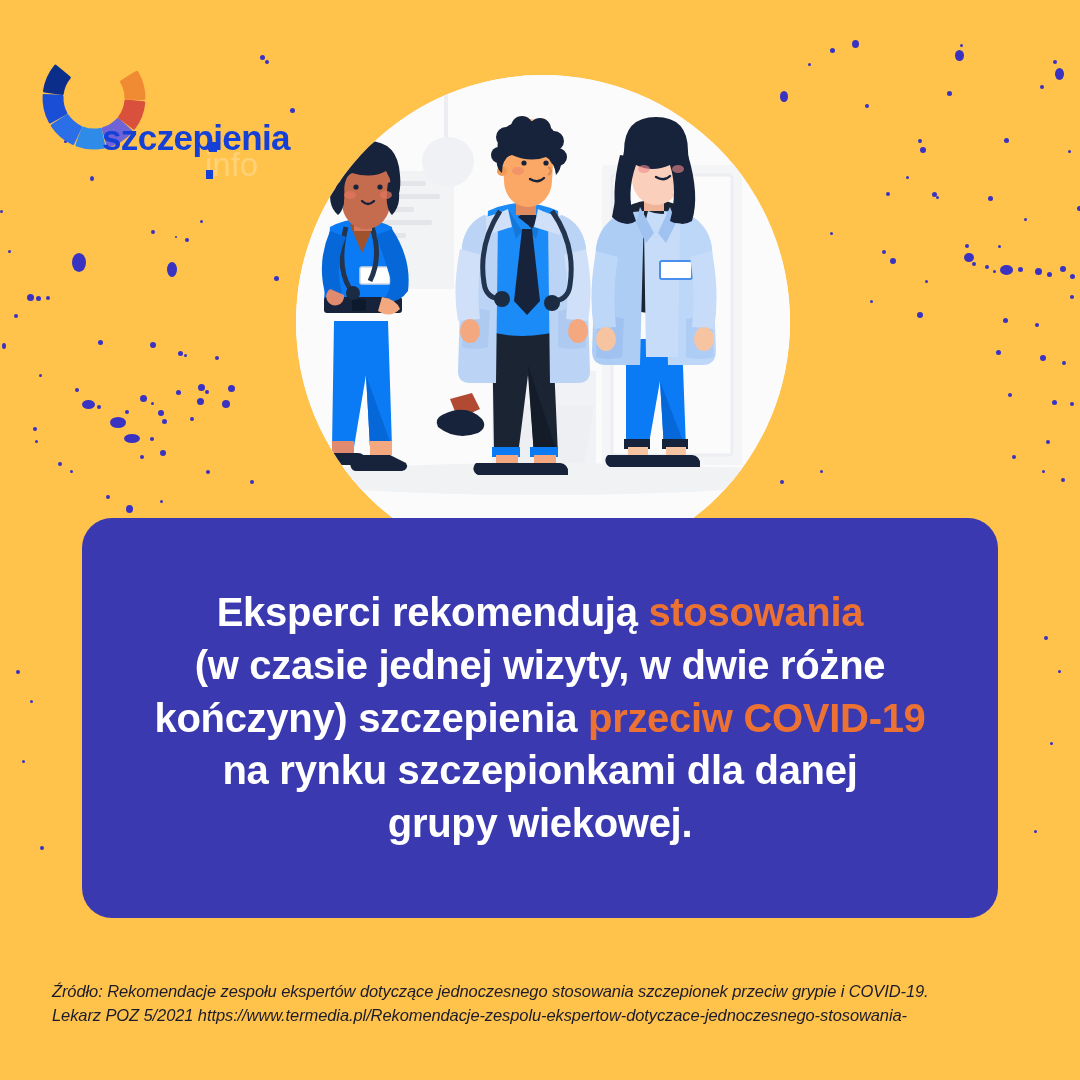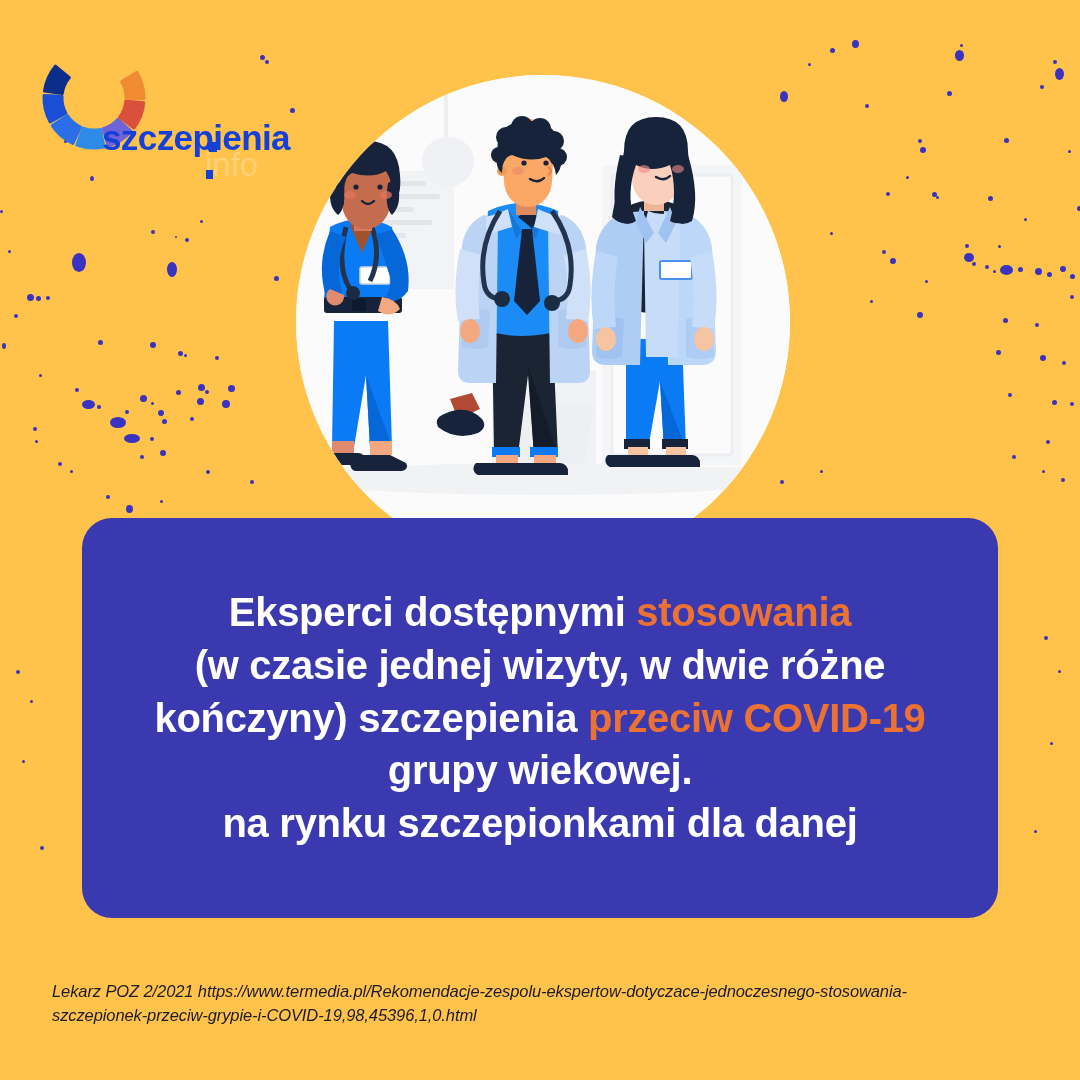--- a/index.html
+++ b/index.html
@@ -448,26 +448,26 @@
         <circle cx="376" cy="86" r="2.6" fill="#17233A"></circle>
         <ellipse cx="348" cy="94" rx="6" ry="4" fill="#F08A8A" opacity="0.6"></ellipse>
         <ellipse cx="382" cy="94" rx="6" ry="4" fill="#F08A8A" opacity="0.6"></ellipse>
         <path d="M360 102 q8 5 14 -1" stroke="#17233A" stroke-width="2.4" fill="none" stroke-linecap="round"></path>
       </g>
     </svg>
   </div>
 
   <div id="message-card">
     <div id="message-text">
-        <div><span>Eksperci dostępnymi </span><span class="hl">stosowania</span></div>
+        <div><span>Eksperci rekomendują </span><span class="hl">stosowania</span></div>
         <div><span>(w czasie jednej wizyty, w dwie różne</span></div>
         <div><span>kończyny) szczepienia </span><span class="hl">przeciw COVID-19</span></div>
+        <div><span>na rynku szczepionkami dla danej</span></div>
         <div><span>grupy wiekowej.</span></div>
-        <div><span>na rynku szczepionkami dla danej</span></div>
       </div>
   </div>
 
   <div id="source-note">
-      <div>Lekarz POZ 2/2021 https://www.termedia.pl/Rekomendacje-zespolu-ekspertow-dotyczace-jednoczesnego-stosowania-</div>
-      <div>szczepionek-przeciw-grypie-i-COVID-19,98,45396,1,0.html</div>
+      <div>Źródło: Rekomendacje zespołu ekspertów dotyczące jednoczesnego stosowania szczepionek przeciw grypie i COVID-19.</div>
+      <div>Lekarz POZ 5/2021 https://www.termedia.pl/Rekomendacje-zespolu-ekspertow-dotyczace-jednoczesnego-stosowania-</div>
     </div>
 
 </div>
 
 </body></html>

